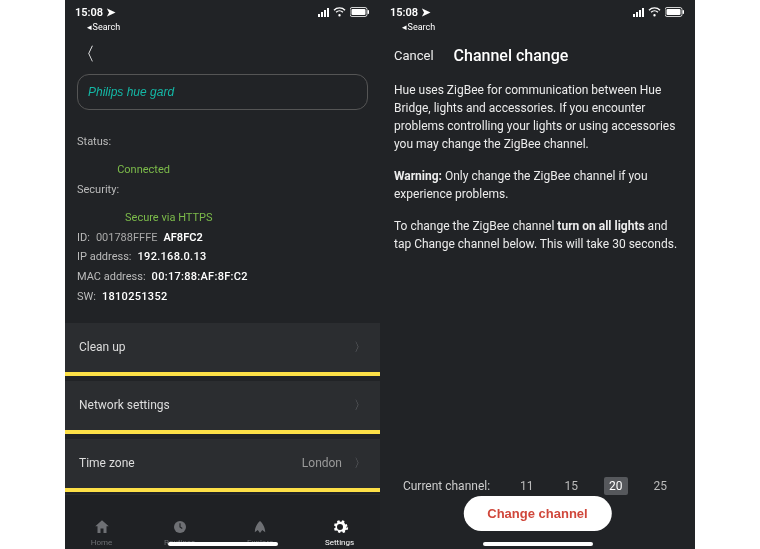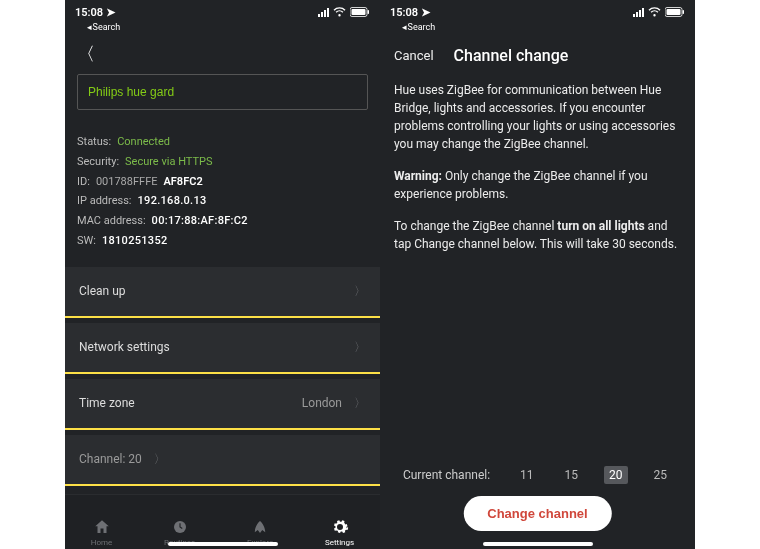--- a/index.html
+++ b/index.html
@@ -10,48 +10,48 @@
   .statusbar { height: 22px; display: flex; justify-content: space-between; align-items: center; padding: 2px 10px 0 10px; font-size: 11px; font-weight: 600; color: #fff; }
   .status-left { display: flex; align-items: center; gap: 3px; }
   .status-right { display: flex; align-items: center; gap: 4px; }
   .back-search { padding: 0 6px 4px 22px; font-size: 9px; color: #fff; display: flex; align-items: center; gap: 1px; }
   .back-search::before { content:"◂"; font-size:9px; }
 
   
   .nav { padding: 6px 12px 8px 12px; }
   .back-chevron { color:#fff; font-size:18px; }
   .content { padding: 0 12px; flex: 1; overflow: hidden; }
-  .name-input { width: 100%; border: 1px solid #555; background: transparent; border-radius: 2px; padding: 10px 10px; color: #84cc16; font-size: 12px; margin-bottom: 22px; }
+  .name-input { width: 100%; border: 1px solid #555; background: transparent; border-radius: 12px; padding: 10px 10px; color: #14b8a6; font-size: 12px; margin-bottom: 22px; font-style: italic; }
   .kv { font-size: 11px; line-height: 1.8; color: #ccc; }
   .kv .row { display: flex; gap: 6px; }
   .kv .k { color: #bbb; }
-  .kv .v.green { color: #7cbb4a; }
+  .kv .v.green { color: #7cbb4a; margin-top: 28px; }
   .kv .v.white { color: #fff; font-weight: 500; letter-spacing: .3px;}
   .kv .v.idpre { color:#aaa; }
   .kv .v.idbold { color:#fff; font-weight:600;}
   .list-item { background: #2b2d30; border-bottom: 1px solid #212326; padding: 16px 12px; font-size: 12px; color:#ddd; display:flex; justify-content: space-between; align-items:center; margin: 0 -12px; }
   .list-item .value { color:#9a9a9a; font-size:12px; margin-right:6px;}
   .chev { color:#6a6c70; font-size:12px; }
   .list-item .right-side { display:flex; align-items:center; gap:6px;}
   .list-wrap { margin: 0 -12px; }
-  .list-wrap .list-item { margin:0; border-bottom:2px solid #fde047; padding:16px 14px;}
+  .list-wrap .list-item { margin:0; border-bottom:4px solid #fde047; padding:16px 14px;}
   .list-wrap .gap { height:5px; background:#212326;}
   .tabbar { height: 55px; background: #1f2124; display:flex; justify-content:space-around; align-items:flex-end; padding-bottom:2px; border-top:1px solid #2a2c2f;}
   .tabbar .tab { display:flex; flex-direction:column; align-items:center; gap:2px; font-size:8px; color:#6e7074; }
   .tabbar .tab.active { color:#fff; }
   .tabbar .tab svg { fill: currentColor; }
   .home-indicator { position:absolute; bottom:3px; left:50%; width:110px; height:4px; background:#fff; border-radius:3px; transform:translateX(-50%); }
 
   
   .r-header { display:flex; align-items:center; padding: 10px 14px 12px 14px; gap:20px;}
   .r-cancel { font-size:13px; color:#eee; }
   .r-title { font-size:16px; font-weight:500; color:#fff; }
   .r-body { padding: 4px 14px; font-size:12px; line-height:1.5; color:#ececec; }
   .r-body p { margin-bottom:14px; }
-  .channel-row { position:absolute; left:0; right:0; bottom:65px; text-align:center; font-size:12px; color:#ccc; display:flex; justify-content:center; align-items:center; gap:10px;}
+  .channel-row { position:absolute; left:0; right:0; bottom:54px; text-align:center; font-size:12px; color:#ccc; display:flex; justify-content:center; align-items:center; gap:10px;}
   .channel-row .label { margin-right:4px;}
   .chan { color:#bbb; padding:2px 5px; cursor:pointer;margin-left:11px;}
   .chan.sel { background:#56585c; color:#fff; border-radius:2px;}
   .change-btn { position:absolute; left:50%; transform:translateX(-50%); bottom:18px; background:#fff; color:#d0473b; font-size:13px; font-weight:600; border:none; border-radius:20px; padding:10px 24px; }
   .sig-bars { display:inline-flex; align-items:flex-end; gap:1px; height:9px;}
   .sig-bars span{ width:2px; background:#fff;}
   .sig-bars span:nth-child(1){height:3px;} .sig-bars span:nth-child(2){height:5px;} .sig-bars span:nth-child(3){height:7px;} .sig-bars span:nth-child(4){height:9px;}
 </style>
 </head>
 <body>

